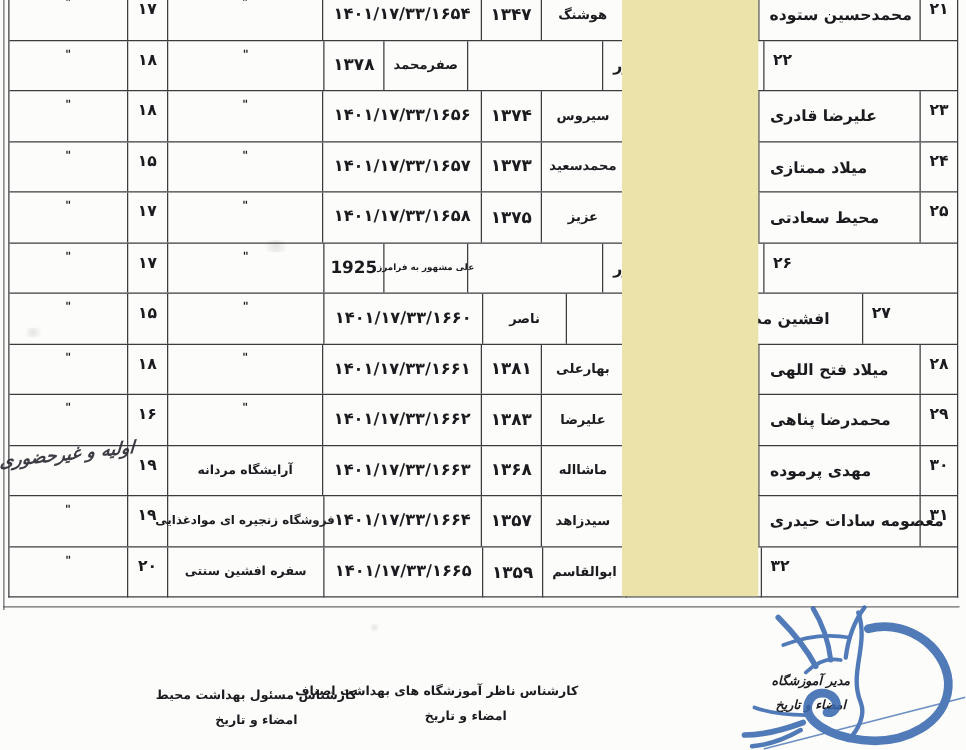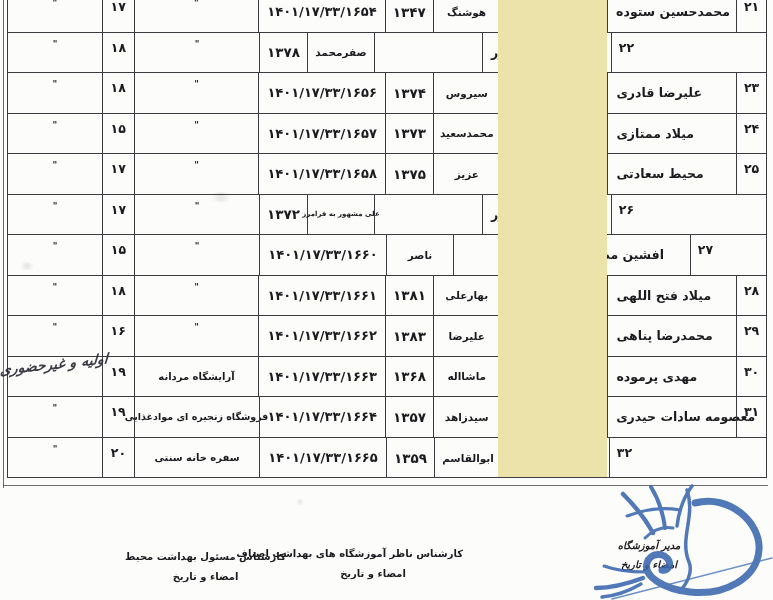--- a/index.html
+++ b/index.html
@@ -136,21 +136,21 @@
       <div class="cell c-year">۱۳۷۵</div>
       <div class="cell c-father">عزیز</div>
       <div class="cell c-hidden"></div>
       <div class="cell c-name">محیط سعادتی</div>
       <div class="cell c-rowno">۲۵</div>
     </div>
     <div class="row">
       <div class="cell c-note">"</div>
       <div class="cell c-count">۱۷</div>
       <div class="cell c-type ditto">"</div>
-      <div class="cell c-year">۱۳۷۲</div>
+      <div class="cell c-year">1925</div>
       <div class="cell c-father tiny">علی مشهور به فرامرز</div>
       <div class="cell c-hidden"></div>
       <div class="cell c-name">سهراب خیراله پور</div>
       <div class="cell c-rowno">۲۶</div>
     </div>
     <div class="row">
       <div class="cell c-note">"</div>
       <div class="cell c-count">۱۵</div>
       <div class="cell c-type ditto">"</div>
       <div class="cell c-serial" dir="ltr">۱۴۰۱/۱۷/۳۳/۱۶۶۰</div>
@@ -199,21 +199,21 @@
       <div class="cell c-serial" dir="ltr">۱۴۰۱/۱۷/۳۳/۱۶۶۴</div>
       <div class="cell c-year">۱۳۵۷</div>
       <div class="cell c-father">سیدزاهد</div>
       <div class="cell c-hidden"></div>
       <div class="cell c-name">معصومه سادات حیدری</div>
       <div class="cell c-rowno">۳۱</div>
     </div>
     <div class="row">
       <div class="cell c-note">"</div>
       <div class="cell c-count">۲۰</div>
-      <div class="cell c-type">سفره خانه سنتی</div>
+      <div class="cell c-type">سفره افشین سنتی</div>
       <div class="cell c-serial" dir="ltr">۱۴۰۱/۱۷/۳۳/۱۶۶۵</div>
       <div class="cell c-year">۱۳۵۹</div>
       <div class="cell c-father">ابوالقاسم</div>
       <div class="cell c-hidden"></div>
       <div class="cell c-rowno">۳۲</div>
     </div>
   </div>
 
 <div class="band"></div>
 

